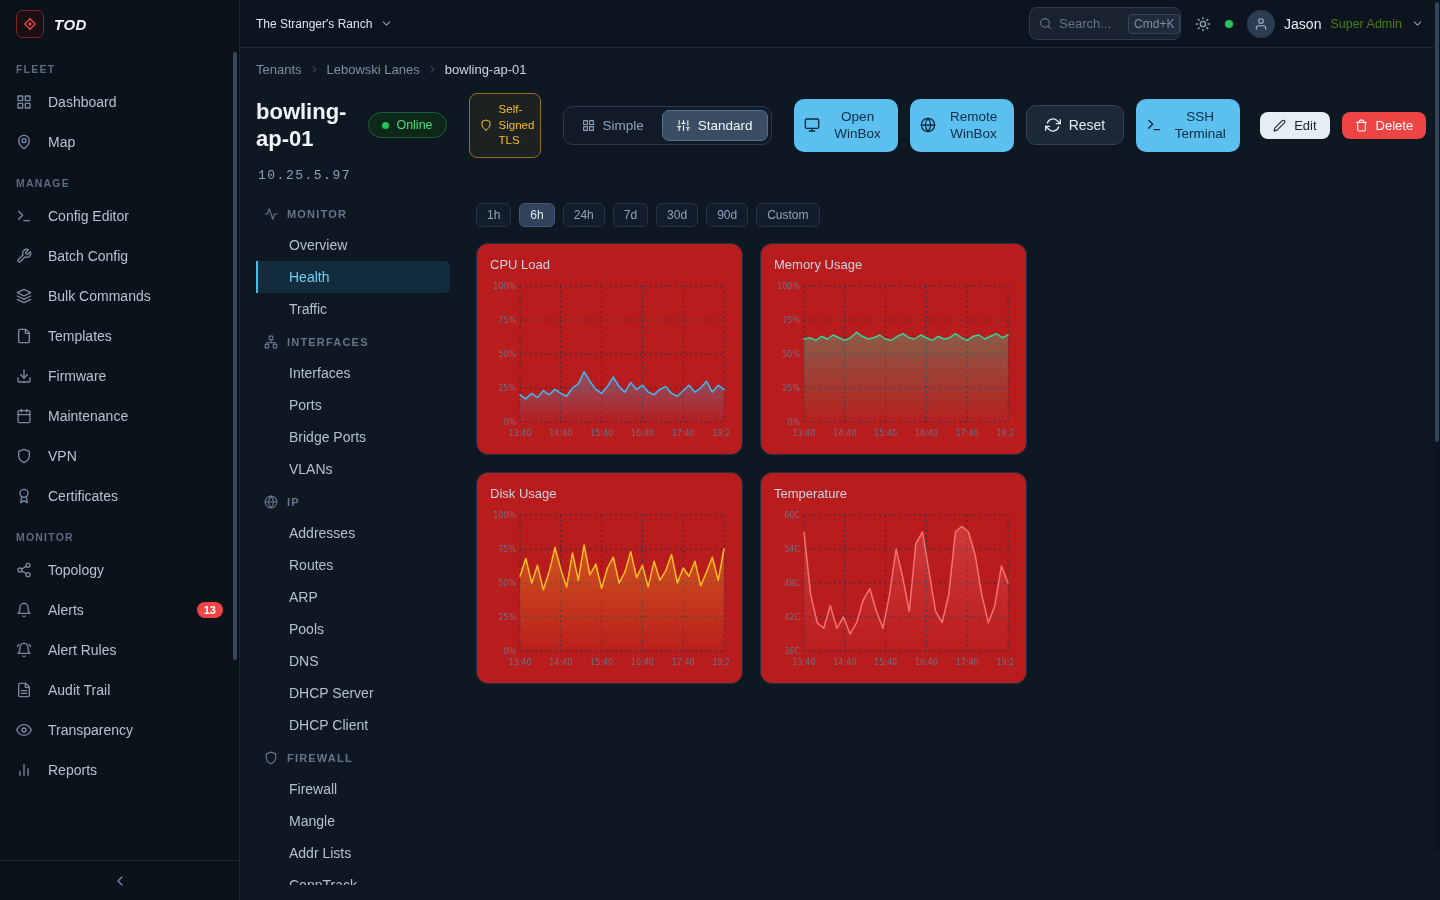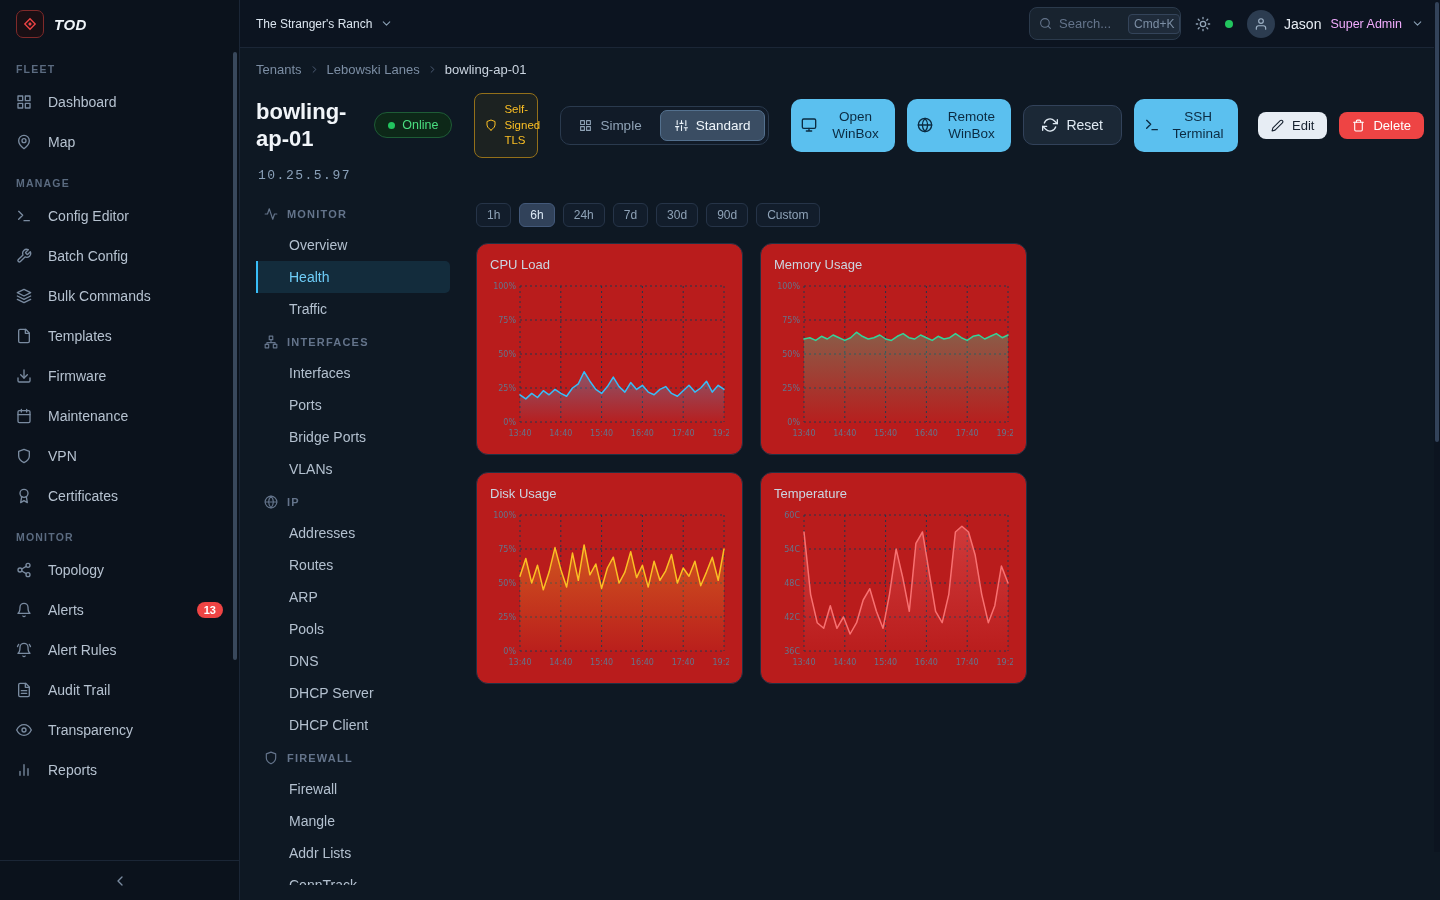--- a/index.html
+++ b/index.html
@@ -34,33 +34,33 @@
   .search-box { margin-left:auto; width:152px; height:33px; background:#18232f; border:1px solid #2b3a4c; border-radius:8px; display:flex; align-items:center; gap:7px; padding:0 9px; cursor:text; }
   .search-box .ic { width:13px; height:13px; color:#64748b; }
   .search-box input { background:transparent; border:none; outline:none; color:#22c55e; font-size:13px; width:62px; font-family:"Liberation Sans",sans-serif; }
   .search-box input::placeholder { color:#64748b; }
   .kbd { border:1px solid #34445a; background:#1f2b3a; border-radius:4px; font-size:12px; padding:2px 5px; color:#7c8ea4; white-space:nowrap; }
   .icon-btn { color:#93a5b8; display:flex; align-items:center; cursor:pointer; }
   .status-dot { width:8px; height:8px; border-radius:50%; background:#22c55e; }
   .avatar { width:28px; height:28px; border-radius:50%; background:#2c3c50; display:flex; align-items:center; justify-content:center; color:#9fb2c6; }
   .avatar .ic { width:14px; height:14px; }
   .user-name { color:#e8eef5; font-size:14px; }
-  .user-role { color:#f0abfc; font-size:12.5px; }
+  .user-role { color:#4d7c0f; font-size:12.5px; }
 
   .content { flex:1; padding:14px 16px 0; overflow:hidden; }
   .breadcrumb { display:flex; align-items:center; gap:7px; font-size:13px; color:#7c8ea4; }
   .breadcrumb .crumb { cursor:pointer; }
   .breadcrumb .crumb.current { color:#cbd5e1; cursor:default; }
   .breadcrumb .ic { width:11px; height:11px; color:#51607a; }
 
   .page-head { display:flex; align-items:center; gap:22px; margin-top:16px; }
   .device-title { width:102px; font-size:22px; font-weight:bold; line-height:1.25; color:#f1f5f9; overflow-wrap:break-word; }
   .badge-online { display:inline-flex; align-items:center; gap:7px; padding:5px 13px; border-radius:999px; background:#0d2818; border:1px solid #1e5c36; color:#4ade80; font-size:12.5px; }
   .badge-online .dot { width:7px; height:7px; border-radius:50%; background:#22c55e; }
-  .badge-tls { display:flex; align-items:center; gap:7px; width:64px; padding:8px 10px; border:1px solid #93701a; background:rgba(250,204,21,.06); border-radius:8px; color:#fbbf24; font-size:11.5px; line-height:1.35; }
+  .badge-tls { display:flex; align-items:center; gap:7px; width:72px; padding:8px 10px; border:1px solid #93701a; background:rgba(250,204,21,.06); border-radius:8px; color:#fbbf24; font-size:11.5px; line-height:1.35; }
   .badge-tls .ic { width:12px; height:12px; }
   .badge-tls span { width:46px; }
   .seg { display:flex; align-items:center; background:#111b28; border:1px solid #2a3a4e; border-radius:10px; padding:3px; gap:3px; }
   .seg-opt { display:flex; align-items:center; gap:8px; padding:7px 14px; border-radius:7px; font-size:13.5px; color:#8fa2b5; cursor:pointer; border:1px solid transparent; }
   .seg-opt.active { background:#3a4d63; border-color:#53708e; color:#eef5fb; }
   .actions { display:flex; align-items:center; gap:12px; }
   .btn { border:none; border-radius:10px; display:flex; align-items:center; gap:8px; cursor:pointer; font-family:"Liberation Sans",sans-serif; }
   .btn-sky { width:104px; padding:9px 10px; background:#5bc0ef; color:#0b2b42; font-size:13.5px; line-height:1.3; }
   .btn-sky span { flex:1; text-align:center; }
   .btn-dark { padding:11px 18px; background:#1b2836; border:1px solid #32425a; color:#dfe9f2; font-size:14px; }

